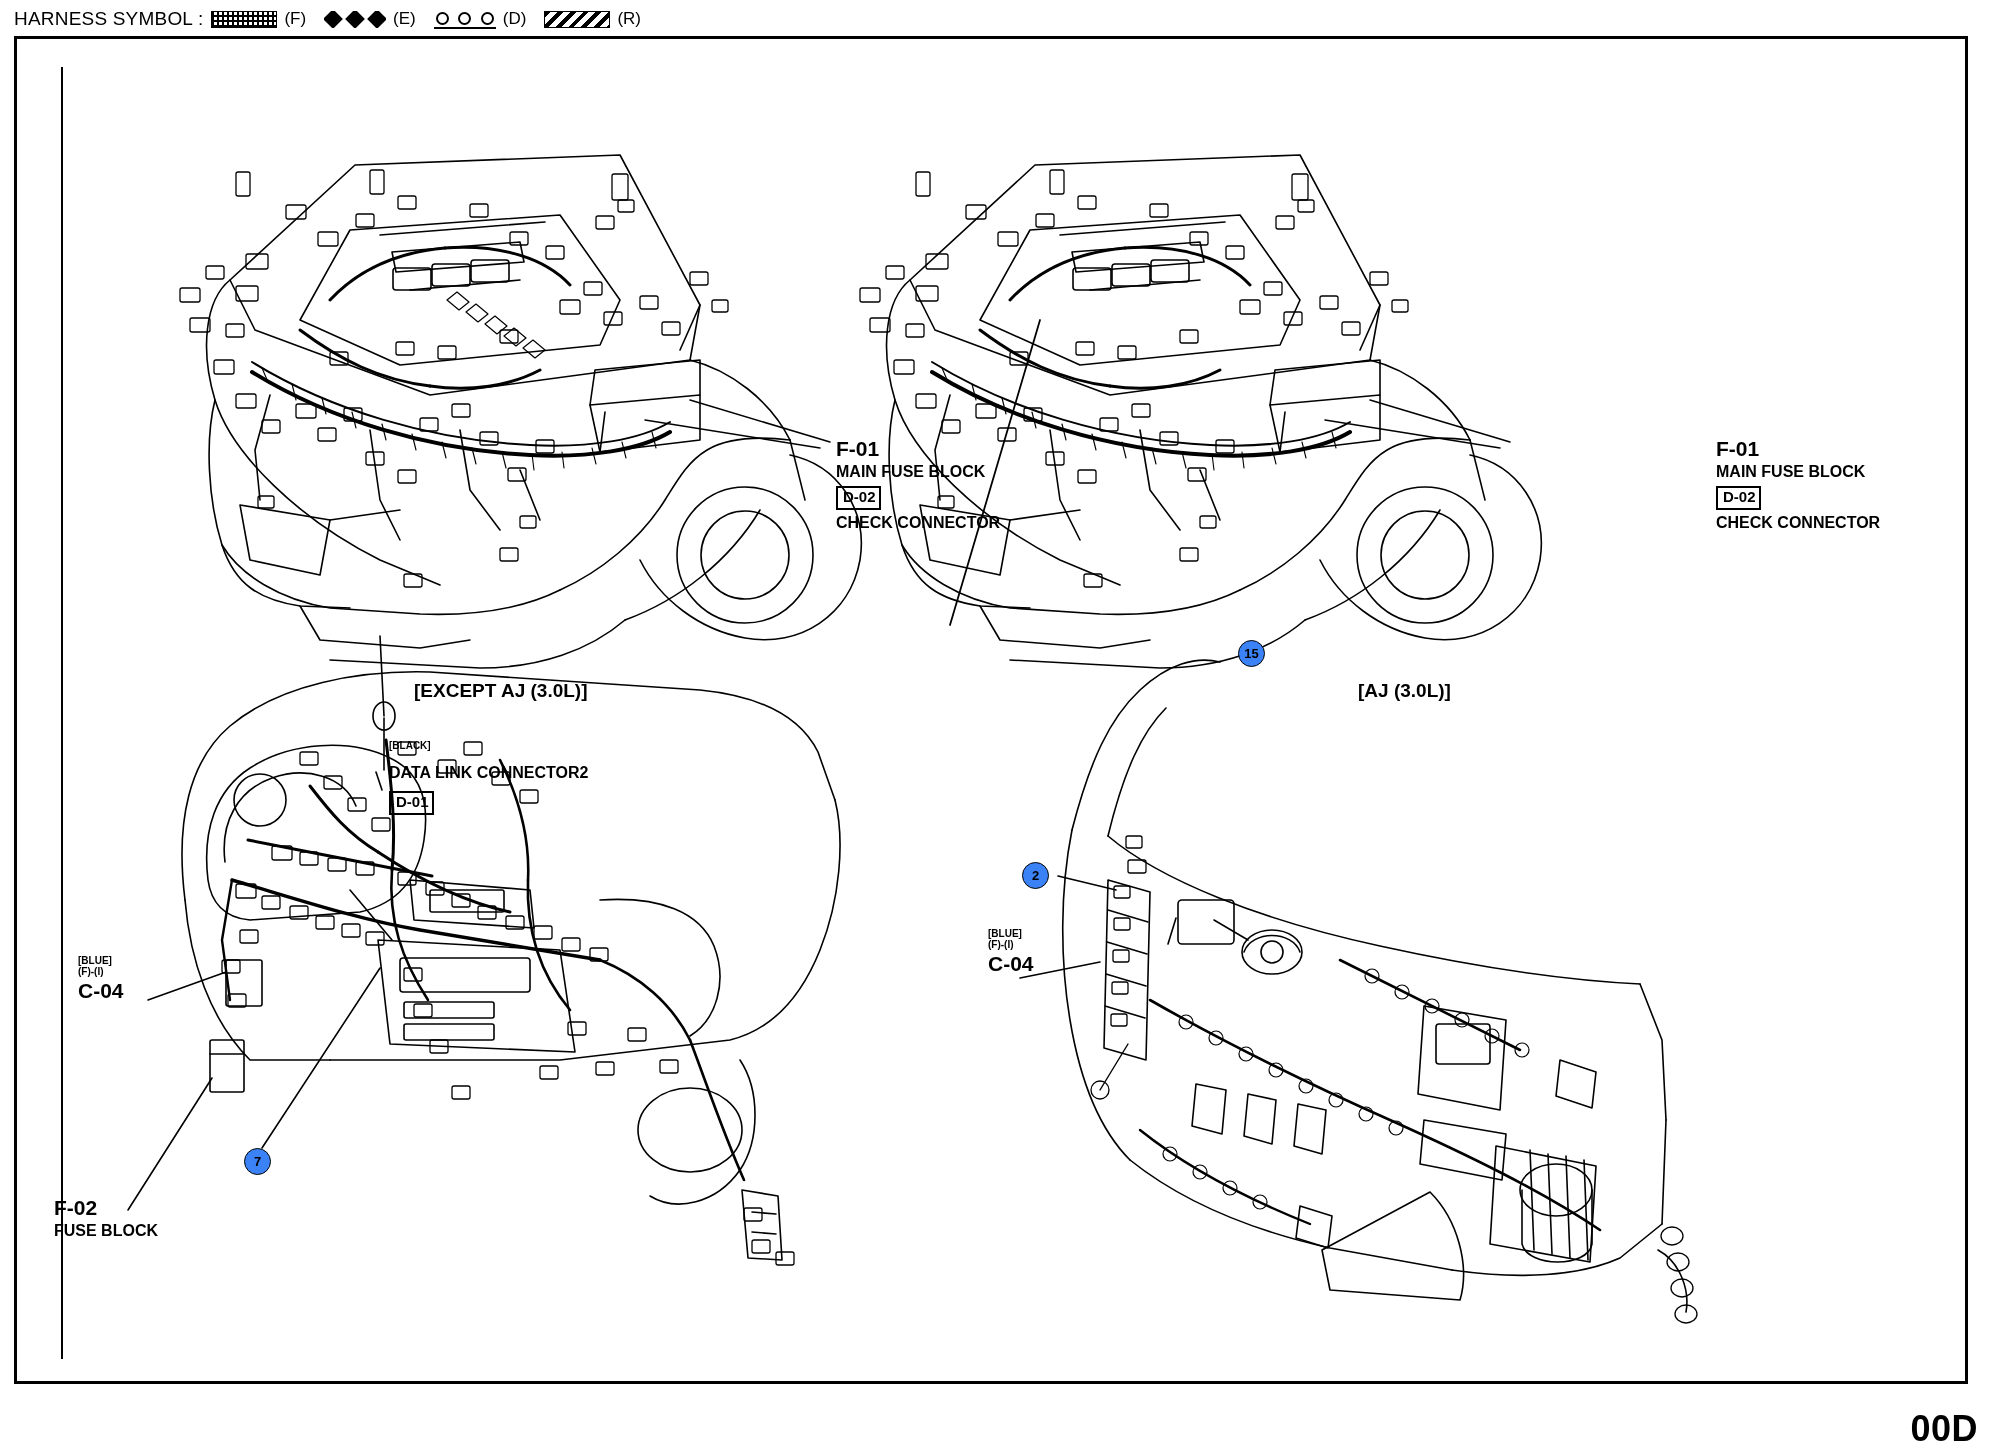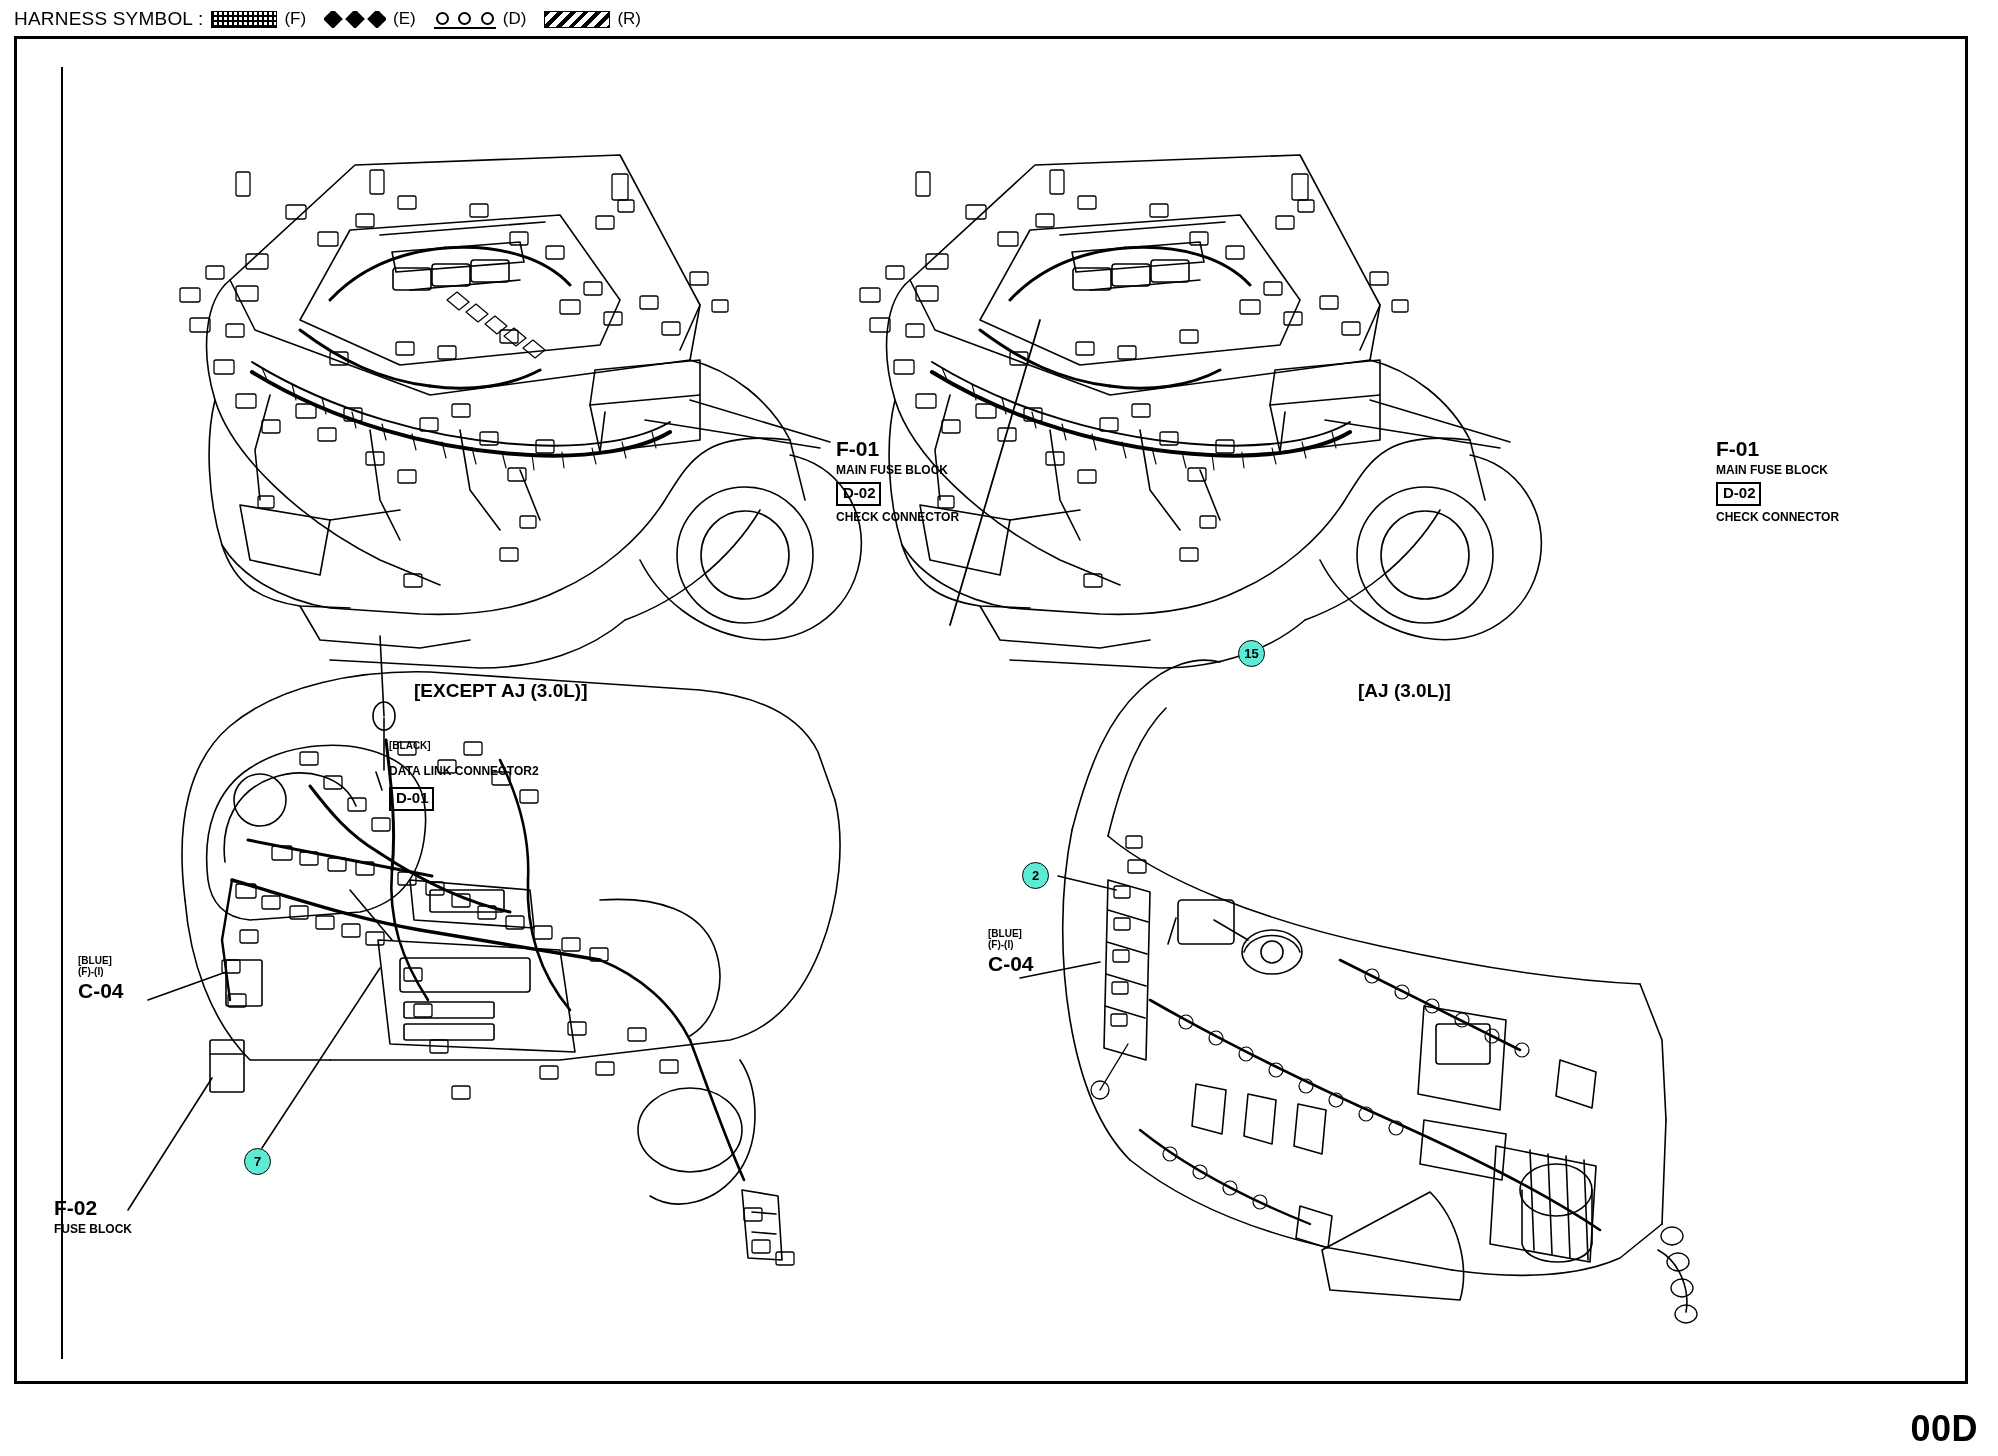--- a/index.html
+++ b/index.html
@@ -132,21 +132,21 @@
   
   .lbl {
     position: absolute;
     white-space: nowrap;
   }
   .lbl-big {
     font-size: 21px;
     font-weight: bold;
   }
   .lbl-small {
-    font-size: 12px;
+    font-size: 16px;
     font-weight: bold;
   }
   .lbl-tiny {
     font-size: 10px;
     font-weight: bold;
   }
   .boxed {
     display: inline-block;
     border: 2px solid #000;
     padding: 0px 3px 1px 5px;
@@ -158,21 +158,21 @@
     position: absolute;
     border: 1.6px solid #000;
     border-radius: 50%;
     width: 25px;
     height: 25px;
     display: flex;
     align-items: center;
     justify-content: center;
     font-size: 13px;
     font-weight: bold;
-    background: #5eead4;
+    background: #3b82f6;
   }
   .caption {
     position: absolute;
     font-size: 19px;
     font-weight: bold;
     white-space: nowrap;
   }
   svg.art {
     position: absolute;
     left: 0; top: 0;

